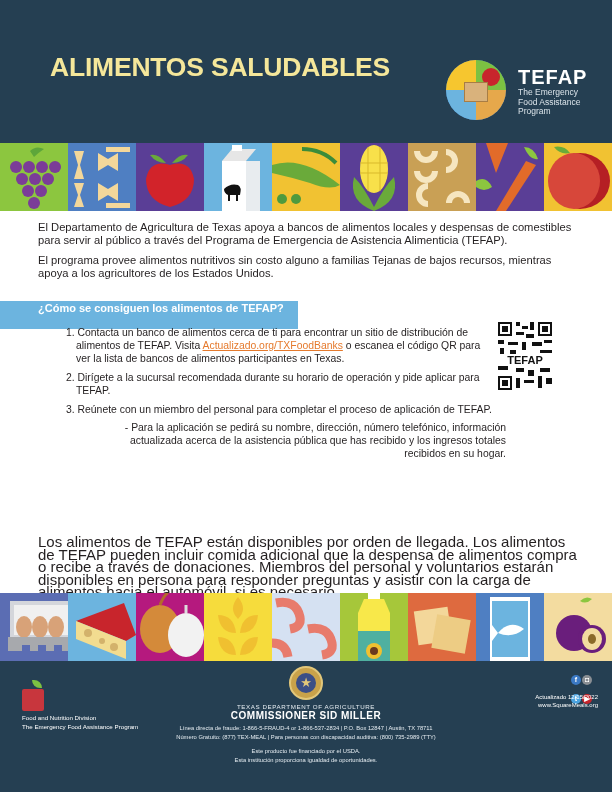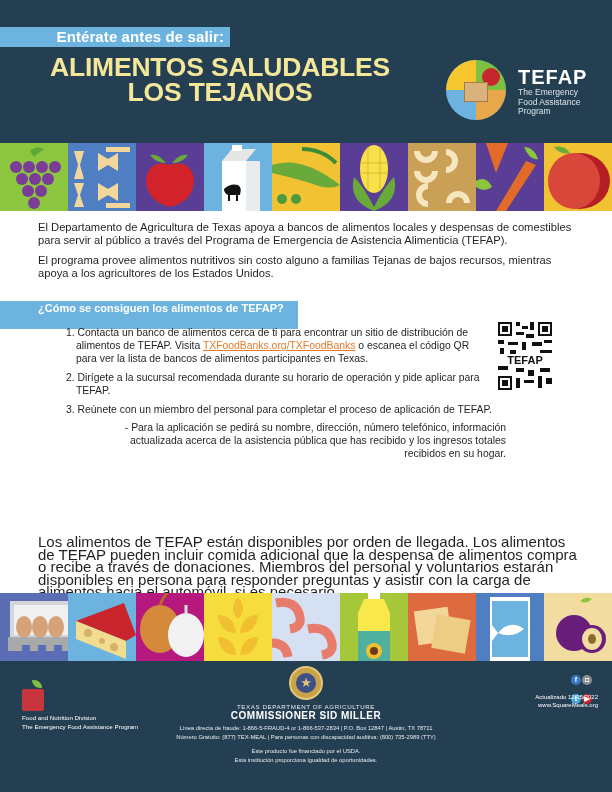--- a/index.html
+++ b/index.html
@@ -57,26 +57,22 @@
   .fnd-logo .sq { position:absolute; left:0; top:9px; width:22px; height:22px; background:#c8363d; border-radius:2px; }
   .fnd-text { position: absolute; left: 22px; top: 53px; font-size: 6.2px; line-height: 8.5px; color: #fff; }
   .social { position: absolute; left: 571px; top: 7px; width: 26px; }
   .soc { display:inline-block; width:10px; height:10px; border-radius:50%; margin: 0 1px 2px 0; color:#fff; font-size:7px; line-height:10px; text-align:center; font-weight:bold; }
   .updated { position: absolute; right: 14px; top: 32px; text-align: right; font-size: 6px; line-height: 8px; color: #fff; }
 </style>
 </head>
 <body>
 
 <div class="header">
-  <div class="kicker">
-    <span>Entérate antes de salir:</span>
-  </div>
   <div class="title">
     <div>ALIMENTOS SALUDABLES</div>
-    <div>LOS TEJANOS</div>
   </div>
   <div class="logo-circle">
     <div class="q1"></div>
       <div class="q2"></div>
       <div class="q3"></div>
       <div class="q4"></div>
     <div class="apple"></div>
       <div class="box"></div>
   </div>
   <div class="tefap-word">TEFAP</div>
@@ -185,21 +181,21 @@
   <p>El Departamento de Agricultura de Texas apoya a bancos de alimentos locales y despensas de comestibles para servir al público a través del Programa de Emergencia de Asistencia Alimenticia (TEFAP).</p>
   <p>El programa provee alimentos nutritivos sin costo alguno a familias Tejanas de bajos recursos, mientras apoya a los agricultores de los Estados Unidos.</p>
 </div>
 
 <div class="section-bar">
   <span>¿Cómo se consiguen los alimentos de TEFAP?</span>
 </div>
 
 <div class="steps">
   <div class="step">
-    <span>1.</span> <span>Contacta un banco de alimentos cerca de ti para encontrar un sitio de distribución de alimentos de TEFAP. Visita </span><a class="link">TXFoodBanks.org/TXFoodBanks</a><span> o escanea el código QR para ver la lista de bancos de alimentos participantes en Texas.</span>
+    <span>1.</span> <span>Contacta un banco de alimentos cerca de ti para encontrar un sitio de distribución de alimentos de TEFAP. Visita </span><a class="link">Actualizado.org/TXFoodBanks</a><span> o escanea el código QR para ver la lista de bancos de alimentos participantes en Texas.</span>
   </div>
   <div class="step">
     <span>2.</span> <span>Dirígete a la sucursal recomendada durante su horario de operación y pide aplicar para TEFAP.</span>
   </div>
   <div class="step" style="width:440px">
     <span>3.</span> <span>Reúnete con un miembro del personal para completar el proceso de aplicación de TEFAP.</span>
     <div class="sub">- Para la aplicación se pedirá su nombre, dirección, número telefónico, información actualizada acerca de la asistencia pública que has recibido y los ingresos totales recibidos en su hogar.</div>
   </div>
 </div>
 

